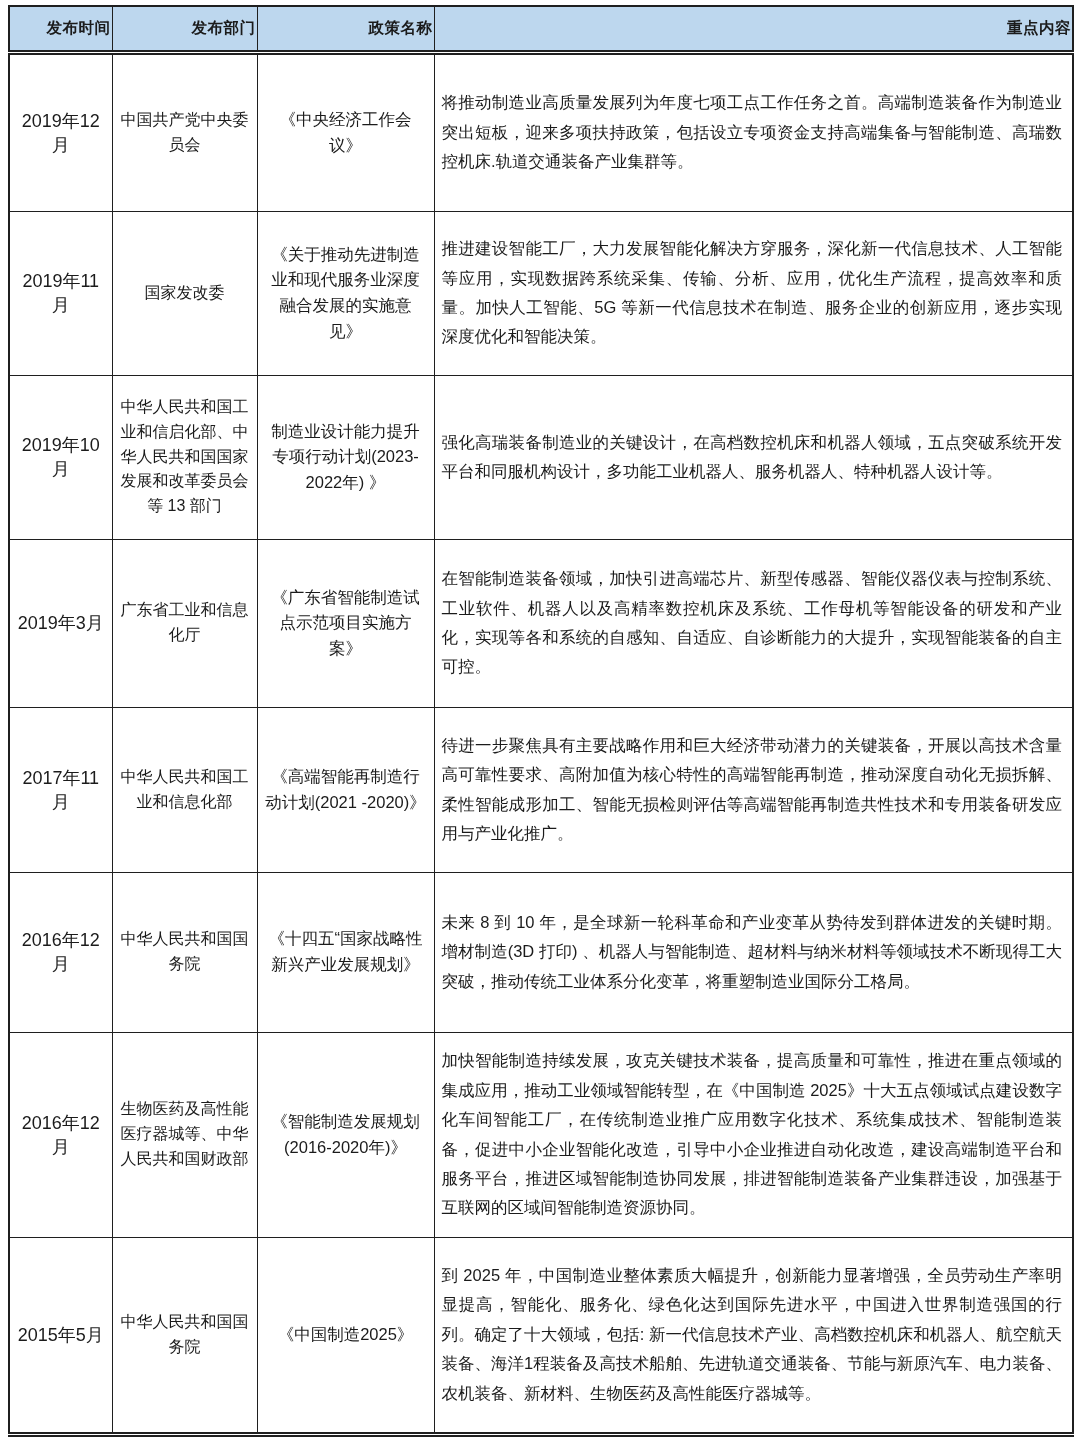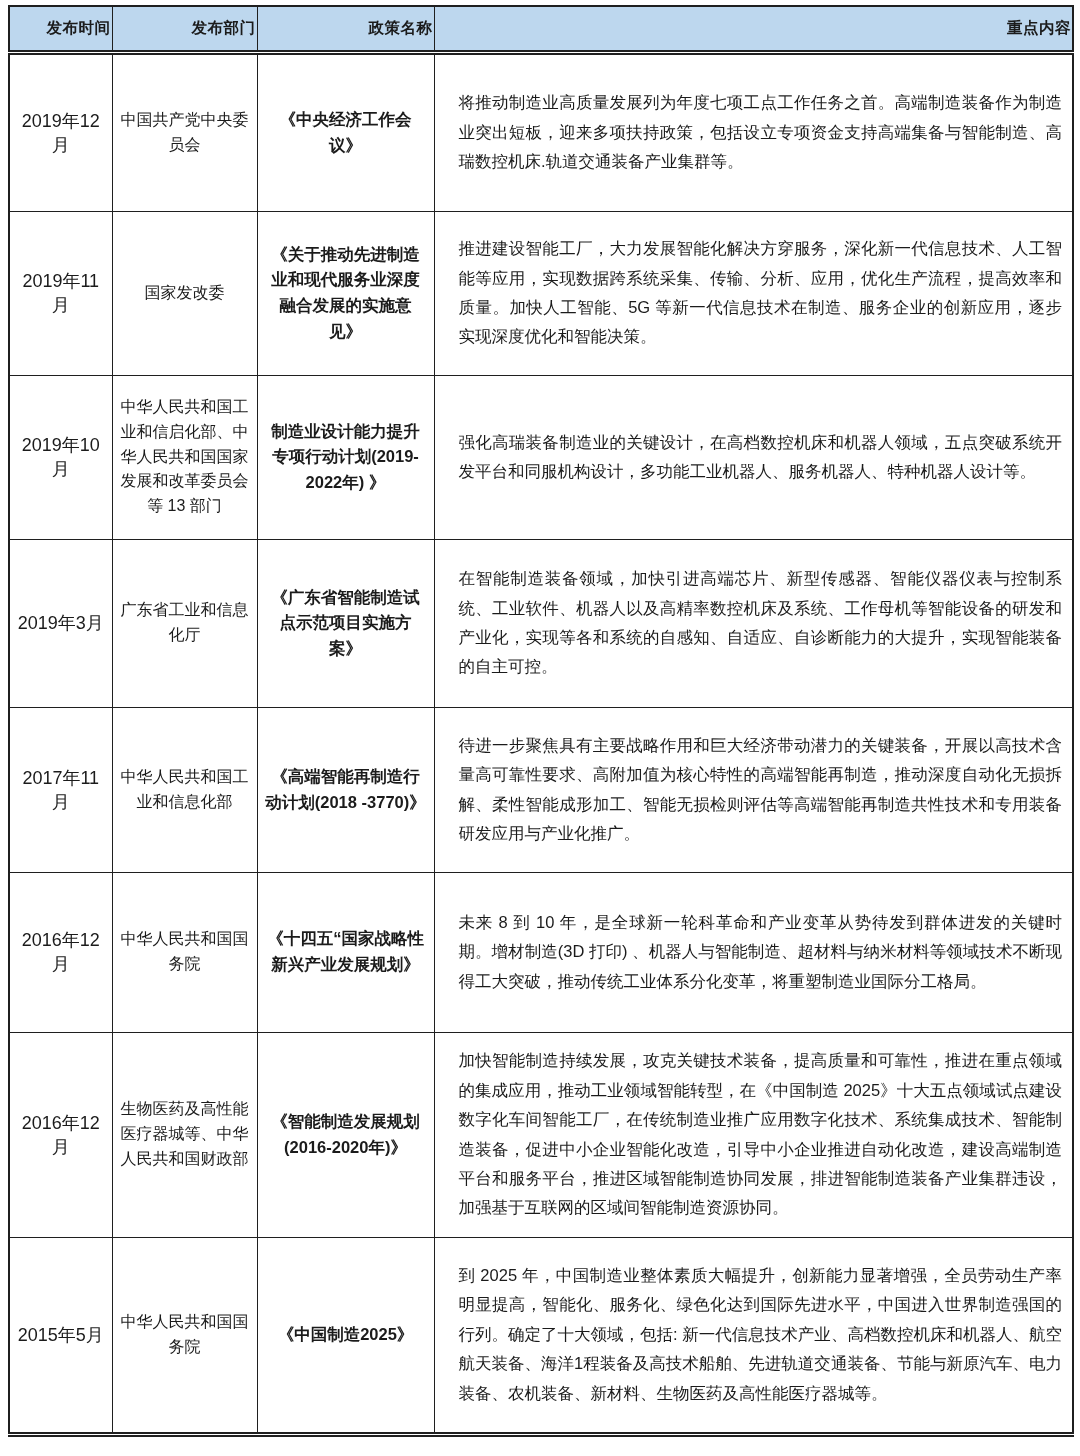--- a/index.html
+++ b/index.html
@@ -45,30 +45,30 @@
   }
   td.cell-dept {
     text-align: center;
     font-size: 16px;
     line-height: 1.55;
     padding: 4px 5px;
   }
   td.cell-policy {
     text-align: center;
     font-size: 16.5px;
-    font-weight: bold;
+    font-weight: normal;
     line-height: 1.55;
     padding: 2px 6px;
     margin-left: 28px;
   }
   td.cell-content {
     text-align: justify;
     font-size: 16.5px;
     line-height: 1.78;
-    padding: 6px 10px 6px 24px;
+    padding: 6px 10px 6px 7px;
   }
   
   tbody tr:nth-child(1) { height: 159px; }
   tbody tr:nth-child(2) { height: 164px; }
   tbody tr:nth-child(3) { height: 164px; }
   tbody tr:nth-child(4) { height: 168px; }
   tbody tr:nth-child(5) { height: 165px; }
   tbody tr:nth-child(6) { height: 160px; }
   tbody tr:nth-child(7) { height: 205px; }
   tbody tr:nth-child(8) { height: 197px; }
@@ -103,35 +103,35 @@
   <tr>
     <td class="cell-date">2019年11月</td>
     <td class="cell-dept">国家发改委</td>
     <td class="cell-policy">《关于推动先进制造业和现代服务业深度融合发展的实施意见》</td>
     <td class="cell-content">推进建设智能工厂，大力发展智能化解决方穿服务，深化新一代信息技术、人工智能等应用，实现数据跨系统采集、传输、分析、应用，优化生产流程，提高效率和质量。加快人工智能、5G 等新一代信息技术在制造、服务企业的创新应用，逐步实现深度优化和智能决策。</td>
   </tr>
 
   <tr>
     <td class="cell-date">2019年10月</td>
     <td class="cell-dept">中华人民共和国工业和信启化部、中华人民共和国国家发展和改革委员会等 13 部门</td>
-    <td class="cell-policy">制造业设计能力提升专项行动计划(2019-2022年) 》</td>
+    <td class="cell-policy">制造业设计能力提升专项行动计划(2023-2022年) 》</td>
     <td class="cell-content">强化高瑞装备制造业的关键设计，在高档数控机床和机器人领域，五点突破系统开发平台和同服机构设计，多功能工业机器人、服务机器人、特种机器人设计等。</td>
   </tr>
 
   <tr>
     <td class="cell-date">2019年3月</td>
     <td class="cell-dept">广东省工业和信息化厅</td>
     <td class="cell-policy">《广东省智能制造试点示范项目实施方案》</td>
     <td class="cell-content">在智能制造装备领域，加快引进高端芯片、新型传感器、智能仪器仪表与控制系统、工业软件、机器人以及高精率数控机床及系统、工作母机等智能设备的研发和产业化，实现等各和系统的自感知、自适应、自诊断能力的大提升，实现智能装备的自主可控。</td>
   </tr>
 
   <tr>
     <td class="cell-date">2017年11月</td>
     <td class="cell-dept">中华人民共和国工业和信息化部</td>
-    <td class="cell-policy">《高端智能再制造行动计划(2018 -3770)》</td>
+    <td class="cell-policy">《高端智能再制造行动计划(2021 -2020)》</td>
     <td class="cell-content">待进一步聚焦具有主要战略作用和巨大经济带动潜力的关键装备，开展以高技术含量高可靠性要求、高附加值为核心特性的高端智能再制造，推动深度自动化无损拆解、柔性智能成形加工、智能无损检则评估等高端智能再制造共性技术和专用装备研发应用与产业化推广。</td>
   </tr>
 
   <tr>
     <td class="cell-date">2016年12月</td>
     <td class="cell-dept">中华人民共和国国务院</td>
     <td class="cell-policy">《十四五“国家战略性新兴产业发展规划》</td>
     <td class="cell-content">未来 8 到 10 年，是全球新一轮科革命和产业变革从势待发到群体进发的关键时期。增材制造(3D 打印) 、机器人与智能制造、超材料与纳米材料等领域技术不断现得工大突破，推动传统工业体系分化变革，将重塑制造业国际分工格局。</td>
   </tr>
 

